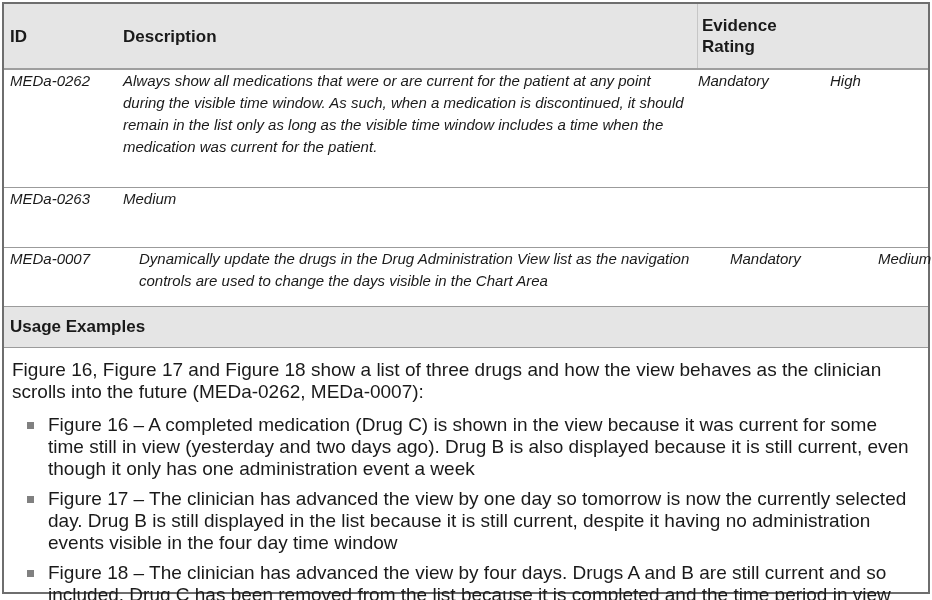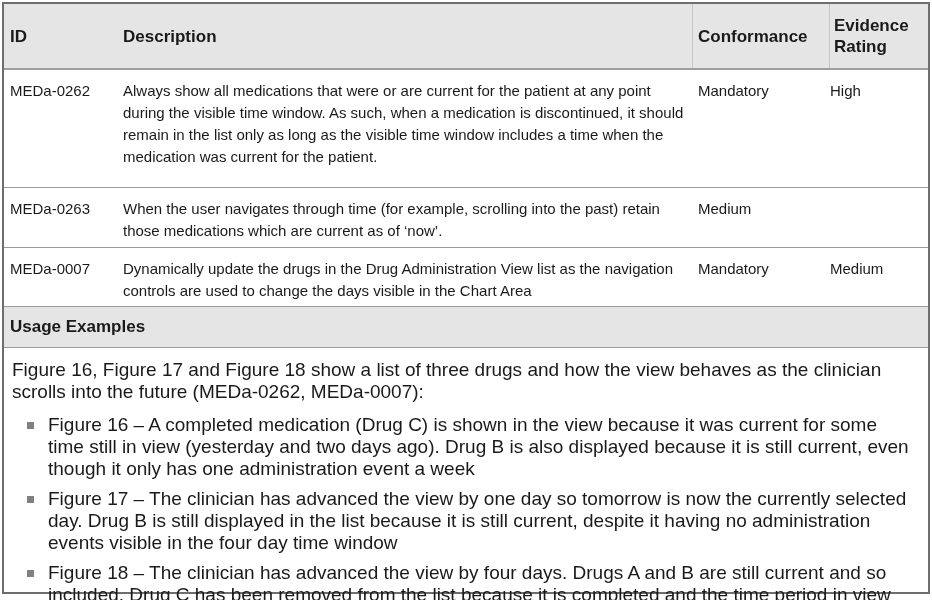--- a/index.html
+++ b/index.html
@@ -26,24 +26,24 @@
   .c1 { padding-left: 6px; }
   .c2 { padding-right: 10px; }
   .c3 { padding-left: 0; }
   .c4 { padding-right: 6px; }
   .hdr .c3 { padding-left: 5px; margin-left: -6px; }
   .hdr .c4 { padding-left: 4px; margin-left: -1px; }
   .row {
     border-bottom: 1px solid #9b9b9b; font-size: 15px; line-height: 22px;
     align-items: start;
   }
-  .row > div { padding-top: 10px; padding-bottom: 8px; box-sizing: border-box; }
+  .row > div { padding-bottom: 8px; box-sizing: border-box; font-style: italic; }
   .r1 { min-height: 117px; }
   .r2 { min-height: 59px; }
-  .r3 { min-height: 58px; }
+  .r3 { min-height: 58px; gap: 16px; }
   .band {
     background: #e5e5e5; min-height: 40px; border-bottom: 1px solid #9b9b9b;
     display: flex; align-items: center; padding-left: 6px;
     font-weight: bold; font-size: 17px;
   }
   .content {
     flex: 1; padding: 11px 10px 0 8px; font-size: 19px; line-height: 22px;
     box-sizing: border-box;
   }
   .content p { margin: 0 0 11px 0; }
@@ -56,34 +56,32 @@
 </style>
 </head>
 <body>
 
 <div class="page">
   <div class="table-wrap">
 
     <div class="grid-row hdr">
       <div class="c1">ID</div>
       <div class="c2">Description</div>
-      <div class="c3">Conformance</div>
       <div class="c4">Evidence Rating</div>
     </div>
 
     <div class="grid-row row r1">
       <div class="c1">MEDa-0262</div>
       <div class="c2">Always show all medications that were or are current for the patient at any point during the visible time window. As such, when a medication is discontinued, it should remain in the list only as long as the visible time window includes a time when the medication was current for the patient.</div>
       <div class="c3">Mandatory</div>
       <div class="c4">High</div>
     </div>
 
     <div class="grid-row row r2">
       <div class="c1">MEDa-0263</div>
-      <div class="c2">When the user navigates through time (for example, scrolling into the past) retain those medications which are current as of ‘now’.</div>
       <div class="c4">Medium</div>
     </div>
 
     <div class="grid-row row r3">
       <div class="c1">MEDa-0007</div>
       <div class="c2">Dynamically update the drugs in the Drug Administration View list as the navigation controls are used to change the days visible in the Chart Area</div>
       <div class="c3">Mandatory</div>
       <div class="c4">Medium</div>
     </div>
 

